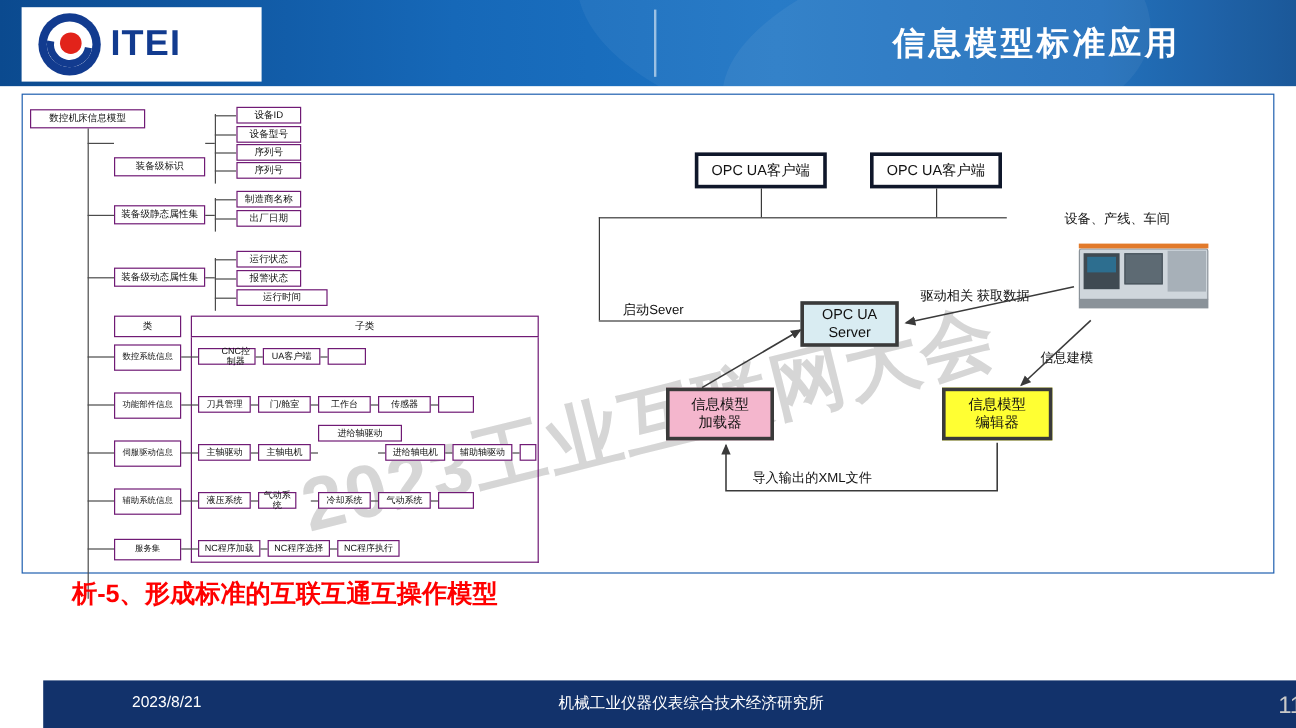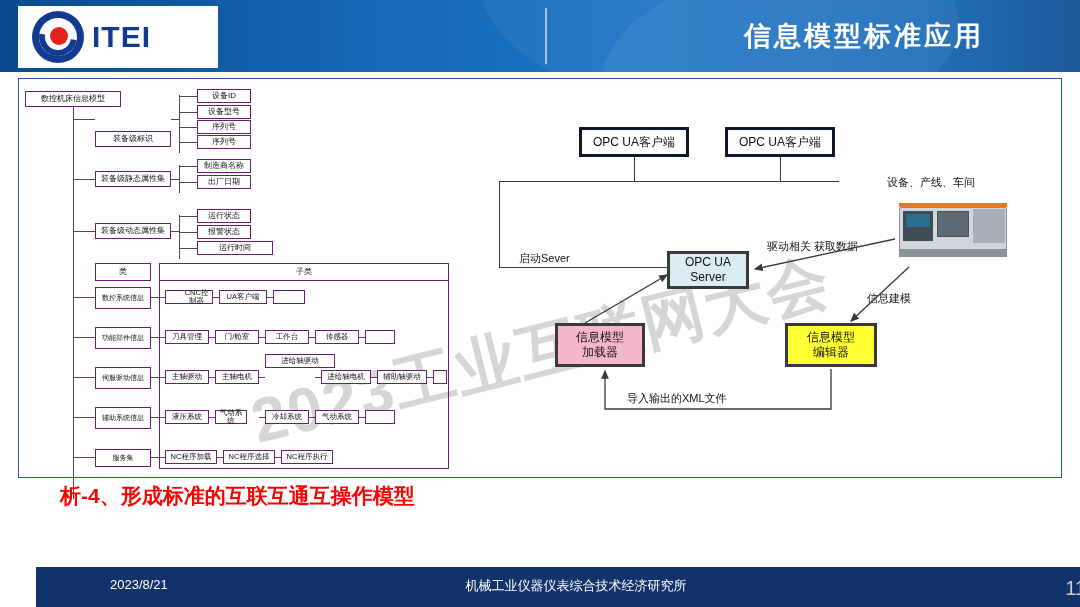--- a/index.html
+++ b/index.html
@@ -307,21 +307,21 @@
       <div class="panelblk"></div>
       <div class="screen"></div>
       <div class="win"></div>
       <div class="right"></div>
       <div class="base"></div>
     </div>
 
   </div>
 
   <div class="caption-bottom">
-    <div>析-4、形成标准的互联互通互操作模型</div>
+    <div>析-5、形成标准的互联互通互操作模型</div>
   </div>
 
 </div>
 
 <div class="footer">
   <div class="date">2023/8/21</div>
   <div class="org">机械工业仪器仪表综合技术经济研究所</div>
   <div class="page">11</div>
 </div>
 

